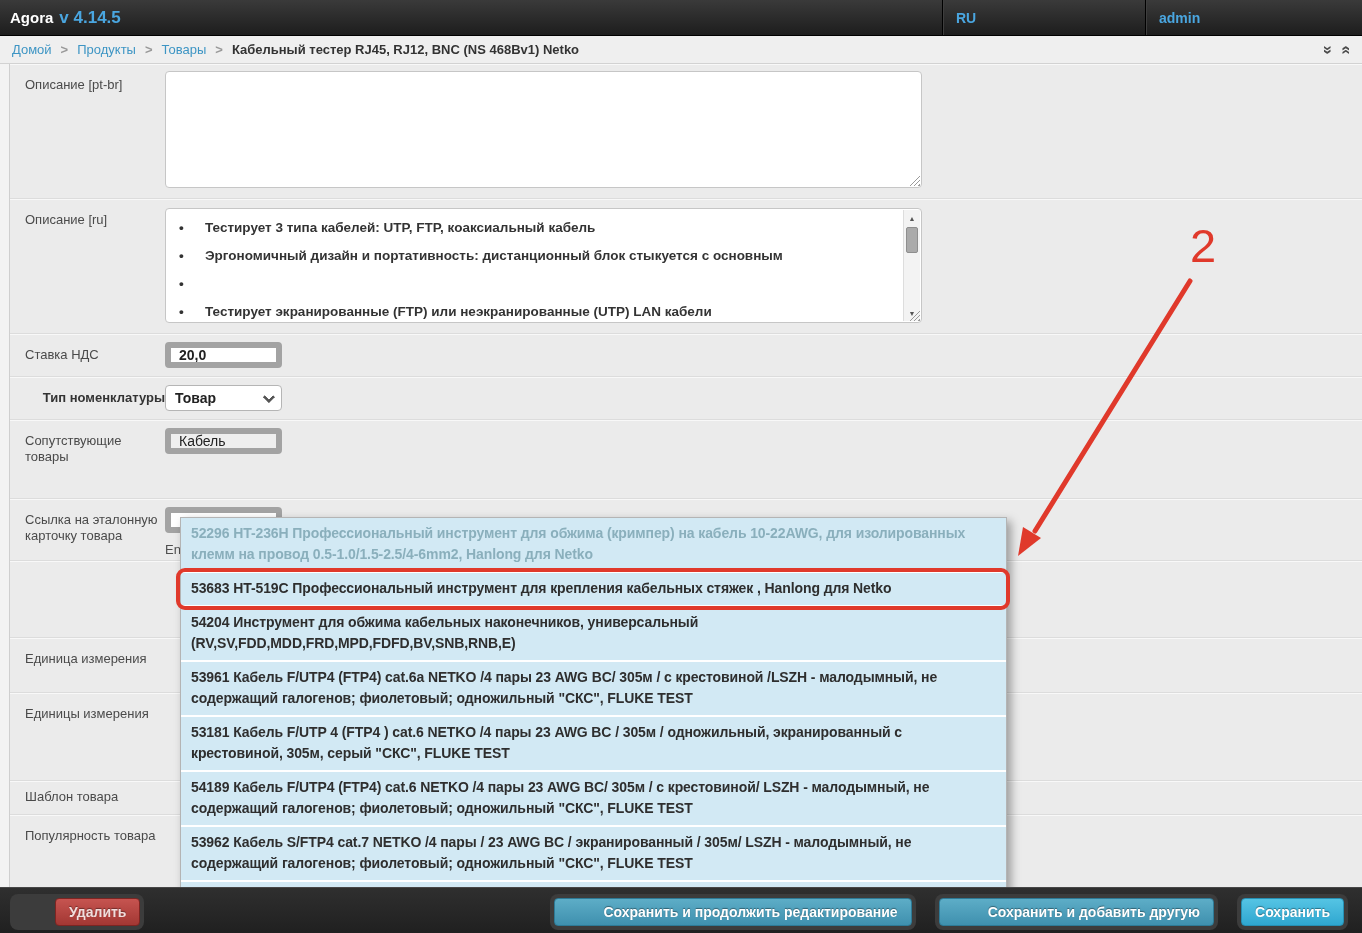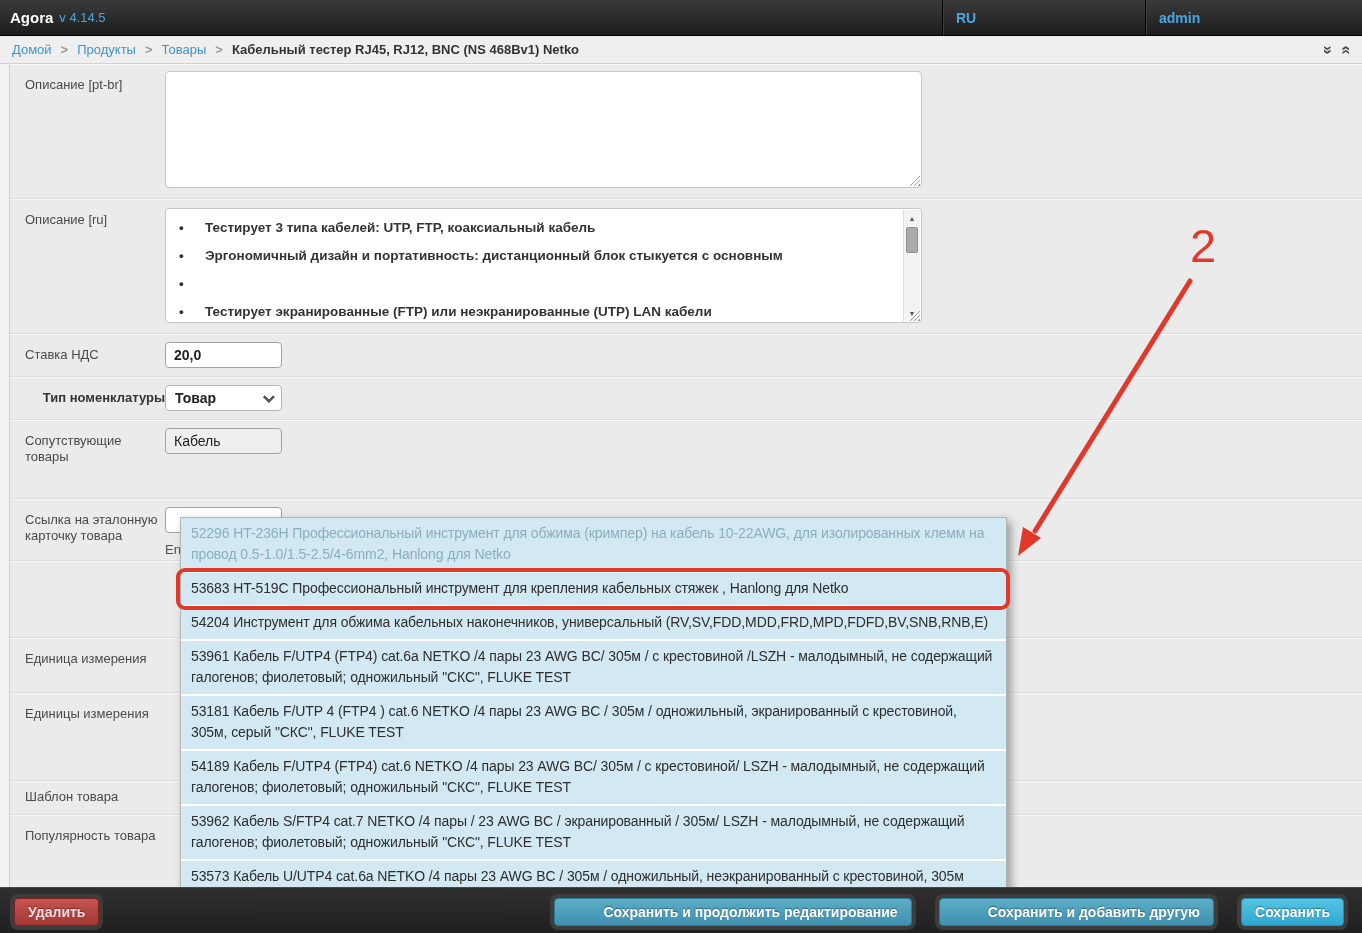--- a/index.html
+++ b/index.html
@@ -4,21 +4,21 @@
 <style>
   * { margin:0; padding:0; box-sizing:border-box; }
   body { font-family:"Liberation Sans", sans-serif; background:#888; }
   .page { position:relative; width:1362px; height:933px; overflow:hidden; background:#bef264; margin:0 auto; }
 
   
   .topbar { height:36px; background:linear-gradient(#3a3a3a,#1d1d1d); border-bottom:1px solid #000;
             display:flex; align-items:stretch; }
   .brand { flex:1; display:flex; align-items:center; padding-left:10px; }
   .brand-name { color:#fff; font-weight:bold; font-size:15px; }
-  .brand-ver { color:#4aa6e0; font-weight:normal; font-size:13px; margin-left:6px; }
+  .brand-ver { color:#4aa6e0; font-weight:bold; font-size:17px; margin-left:6px; }
   .topbar-cell { display:flex; align-items:center; padding-left:13px; color:#4aa6e0; font-weight:bold;
                  font-size:14px; border-left:1px solid #000; box-shadow:inset 1px 0 0 #3e3e3e; cursor:pointer; }
   .cell-lang { width:203px; }
   .cell-user { width:217px; }
 
   
   .breadcrumb-bar { height:28px; background:#efefef; border-bottom:1px solid #d2d2d2;
                     display:flex; align-items:center; padding:0 12px; font-size:13px; }
   .crumb-pair { display:flex; align-items:center; }
   .crumb-link { color:#3d95c4; cursor:pointer; text-decoration:none; }
@@ -47,54 +47,54 @@
            border-radius:4px; position:relative; overflow:hidden; padding:9px 28px 0 13px; cursor:text; }
   .bullet-row { display:flex; margin-bottom:8px; font-weight:bold; font-size:13.5px; color:#333; line-height:20px; }
   .bullet { width:26px; flex:0 0 26px; }
   .scrollbar { position:absolute; top:1px; right:1px; bottom:1px; width:17px; background:#f3f3f3;
                border-left:1px solid #ddd; display:flex; flex-direction:column; }
   .scroll-btn { height:16px; display:flex; align-items:center; justify-content:center;
                 font-size:7px; color:#555; cursor:pointer; }
   .scroll-thumb { height:26px; margin:1px 2px; background:#aaa; border:1px solid #8e8e8e; border-radius:2px; cursor:grab; }
   .scroll-spacer { flex:1; }
 
-  .inp { width:117px; height:26px; margin-top:8px; border:1px solid #a3a3a3; border-radius:4px;
+  .inp { width:117px; height:26px; margin-top:8px; border:6px solid #a3a3a3; border-radius:4px;
          padding:3px 8px; font-size:14px; font-family:"Liberation Sans",sans-serif; background:#fff; color:#222; }
   .inp.bold { font-weight:bold; }
   .inp.gray { background:#efefef; border-color:#a3a3a3; }
   .selectbox { width:117px; height:26px; margin-top:8px; border:1px solid #b5b5b5; border-radius:4px;
                background:#fff; display:flex; align-items:center; justify-content:space-between;
                padding:0 9px; font-size:14px; font-weight:bold; color:#222; cursor:pointer; }
   .sel-chev { width:9px; height:9px; border-right:3px solid #555; border-bottom:3px solid #555;
               transform:rotate(45deg) translateY(-2px); border-radius:1px; }
   .hint { margin-top:9px; font-size:13px; color:#4f4f4f; }
 
   
   .dropdown { position:absolute; left:180px; top:517px; width:827px; z-index:20; background:#fff;
               border:1px solid #b4b4b4; box-shadow:4px 4px 9px rgba(0,0,0,.35); }
-  .dd-item { background:#d2e9f4; margin-bottom:2px; padding:5px 10px 6px; font-size:14px; font-weight:normal;
+  .dd-item { background:#d2e9f4; margin-bottom:2px; padding:5px 10px 6px; font-size:14px; font-weight:bold;
              line-height:21px; color:#2e2e2e; letter-spacing:-0.1px; cursor:pointer; position:relative; }
   .dd-item:last-child { margin-bottom:0; }
   .dd-item.muted { color:#8aafbc; }
   .dd-item.highlighted::after { content:""; position:absolute; left:-5px; right:-4px; top:-5px; bottom:-5px;
              border:4px solid #e0392b; border-radius:9px; pointer-events:none; z-index:5; }
 
   
   .anno-svg { position:absolute; left:0; top:0; width:1362px; height:933px; z-index:60; pointer-events:none; }
   .anno-num { position:absolute; left:1190px; top:222px; z-index:60; color:#e0392b; font-size:47px;
               line-height:48px; pointer-events:none; }
 
   
   .footer { position:relative; z-index:70; height:49px; background:linear-gradient(#2f2f2f,#1f1f1f);
             border-top:1px solid #474747; display:flex; align-items:center; padding:0 10px; }
   .btn-ring { background:#3c3c3c; border-radius:8px; padding:4px; }
   .btn { display:inline-block; border-radius:4px; font-weight:bold; font-size:14px; color:#fff;
          padding:5px 13px; text-shadow:0 -1px 1px rgba(0,0,0,.4); cursor:pointer; border:1px solid;
          font-family:"Liberation Sans",sans-serif; white-space:nowrap; }
-  .btn-danger { background:linear-gradient(#c65450,#a23733); border-color:#7d2522; color:#f2dddc; }
+  .btn-danger { background:linear-gradient(#c65450,#a23733); border-color:#7d2522; color:#f2dddc;margin-left:41px; }
   .btn-teal { background:linear-gradient(#5dadc7,#3f90ae); border-color:#2d7democ; border-color:#2d7a96;padding-left:48px; }
   .btn-save { background:linear-gradient(#55c4e4,#2fa7d0); border-color:#2590b4; }
   .footer-right { margin-left:auto; display:flex; gap:19px; margin-right:4px; }
 </style>
 </head>
 <body>
 
 <div class="page">
 
   <header class="topbar">

